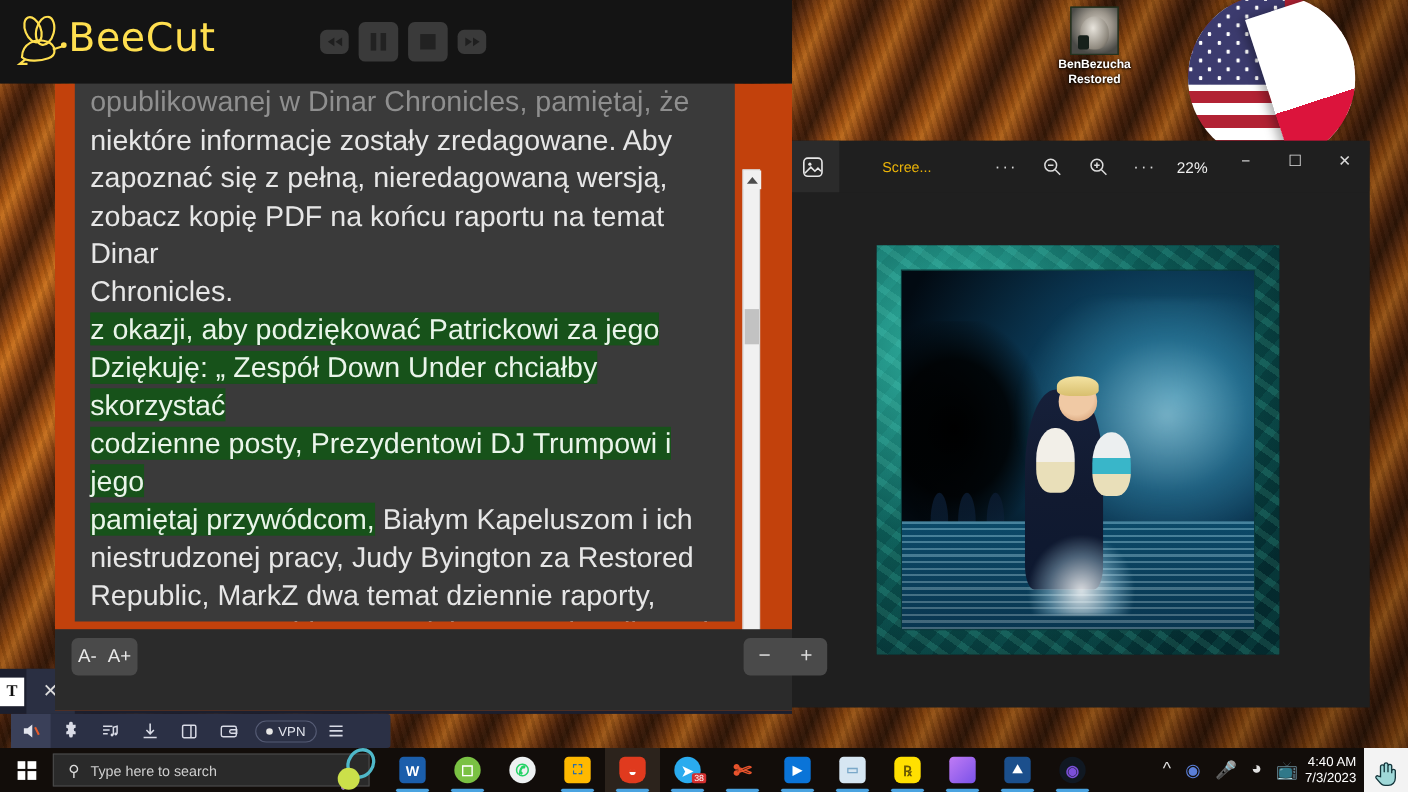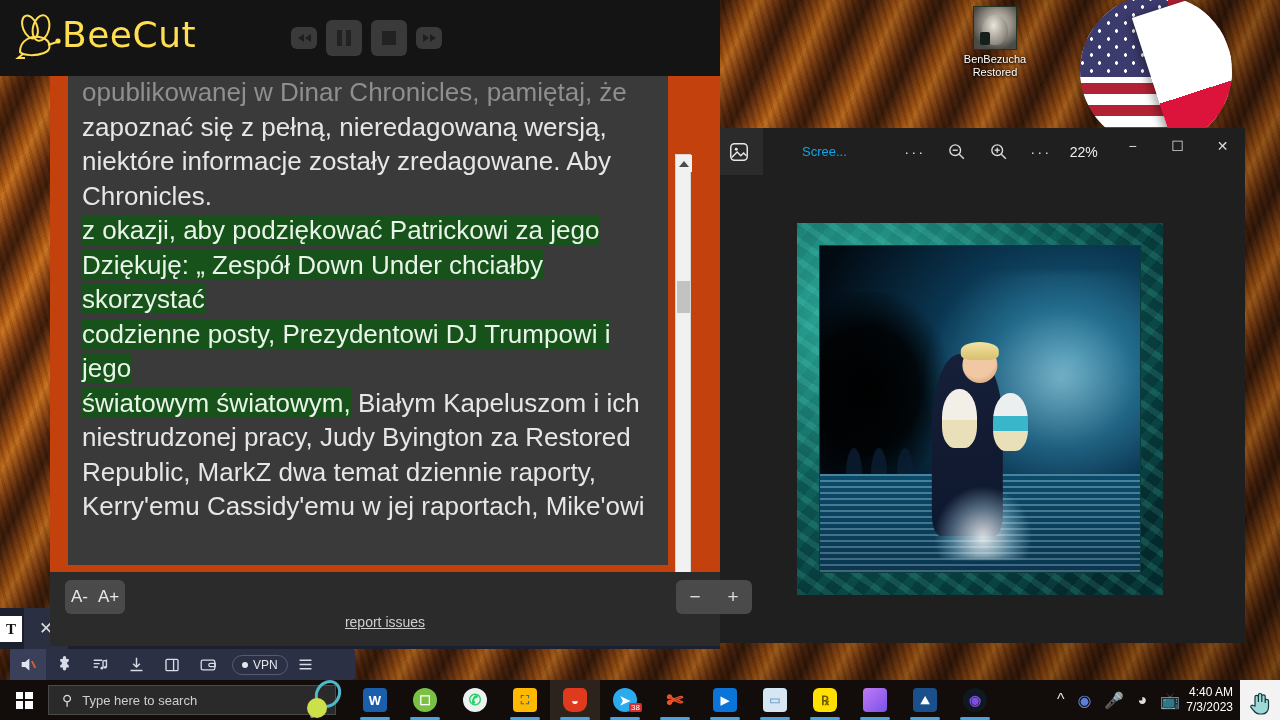--- a/index.html
+++ b/index.html
@@ -29,21 +29,21 @@
   .wallpaper:after{
     content:""; position:absolute; inset:0;
     background:
       repeating-linear-gradient(75deg, rgba(0,0,0,0.20) 0 3px, rgba(255,255,255,0.04) 3px 7px);
     opacity:.5;
   }
 
   
   .desktop-icon {
     position: absolute; left: 957px; top: 6px; width: 76px;
-    text-align: center; z-index: 5;
+    text-align: center; z-index: 5; font-weight: bold;
   }
   .desktop-icon .thumb {
     width: 44px; height: 44px; margin: 0 auto 3px;
     background:
       radial-gradient(circle at 55% 40%, #d8d2c8 0%, #9a948a 40%, #4a4a46 75%),
       #1d2a1d;
     border: 1px solid #24331f;
     position: relative; overflow: hidden;
   }
   .desktop-icon .thumb:before{
@@ -184,21 +184,21 @@
   }
   .pv-titlebar{
     height:47px; display:flex; align-items:center; background:#1f1f1f;
     position:relative;
   }
   .pv-appicon{
     width:48px; height:47px; background:#2b2b2b;
     display:flex; align-items:center; justify-content:center;
   }
   .pv-appicon svg{ width:22px; height:22px; }
-  .pv-title{ color:#0ea5e9; font-size:13px; margin-left:39px; }
+  .pv-title{ color:#eab308; font-size:13px; margin-left:39px; }
   .pv-tools{ display:flex; align-items:center; gap:0; margin-left:47px; }
   .pv-tool{ width:42px; height:40px; display:flex; align-items:center; justify-content:center; color:#d8d8d8; }
   .pv-dots{ letter-spacing:2px; font-size:15px; color:#d8d8d8; }
   .pv-zoomlevel{ color:#eee; font-size:14px; margin-left:8px; }
   .pv-wincontrols{ position:absolute; right:0; top:0; display:flex; }
   .pv-wc{ width:45px; height:36px; display:flex; align-items:center; justify-content:center; color:#d9d9d9; font-size:14px;}
   .pv-canvas{
     position:absolute; left:0; top:47px; right:0; bottom:0; background:#1f1f1f;
     display:flex; align-items:center; justify-content:center;
   }
@@ -400,27 +400,28 @@
             <i class="tri r"></i>
             <i class="tri r"></i>
           </span>
       </div>
     </div>
   </div>
 
   <div class="reader">
     <div class="reader-text">
       <p class="faded"><span>opublikowanej w Dinar Chronicles, pamiętaj, że</span></p>
+      <p><span>niektóre informacje zostały zredagowane. Aby</span></p>
       <p><span>zapoznać się z pełną, nieredagowaną wersją,</span></p>
-      <p><span>niektóre informacje zostały zredagowane. Aby</span></p>
+      <p><span>zobacz kopię PDF na końcu raportu na temat Dinar</span></p>
       <p><span>Chronicles.</span></p>
       <p><span class="hl">z okazji, aby podziękować Patrickowi za jego</span></p>
       <p><span class="hl">Dziękuję: „ Zespół Down Under chciałby skorzystać</span></p>
       <p><span class="hl">codzienne posty, Prezydentowi DJ Trumpowi i jego</span></p>
-      <p><span class="hl">światowym światowym,</span><span> Białym Kapeluszom i ich</span></p>
+      <p><span class="hl">pamiętaj przywódcom,</span><span> Białym Kapeluszom i ich</span></p>
       <p><span>niestrudzonej pracy, Judy Byington za Restored</span></p>
       <p><span>Republic, MarkZ dwa temat dziennie raporty,</span></p>
       <p><span>Kerry'emu Cassidy'emu w jej raportach, Mike'owi</span></p>
 
     </div>
 
     <div class="rscroll">
       <div class="arrow up">
           <i></i>
         </div>
@@ -428,21 +429,20 @@
       <div class="arrow down">
           <i></i>
         </div>
     </div>
 
     <div class="reader-bottom">
       <div class="font-grp">
         <span>A-</span>
         <span>A+</span>
       </div>
-      <a class="report-link">report issues</a>
       <div class="zoom-grp">
         <span>−</span>
         <span>+</span>
       </div>
     </div>
   </div>
 
   <div class="photoviewer">
     <div class="pv-titlebar">
       <div class="pv-appicon">

